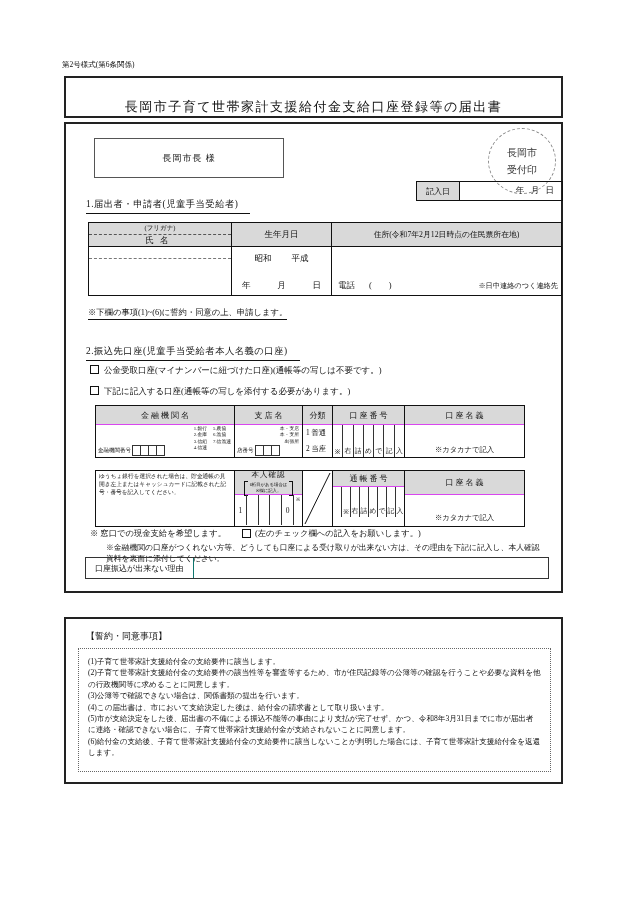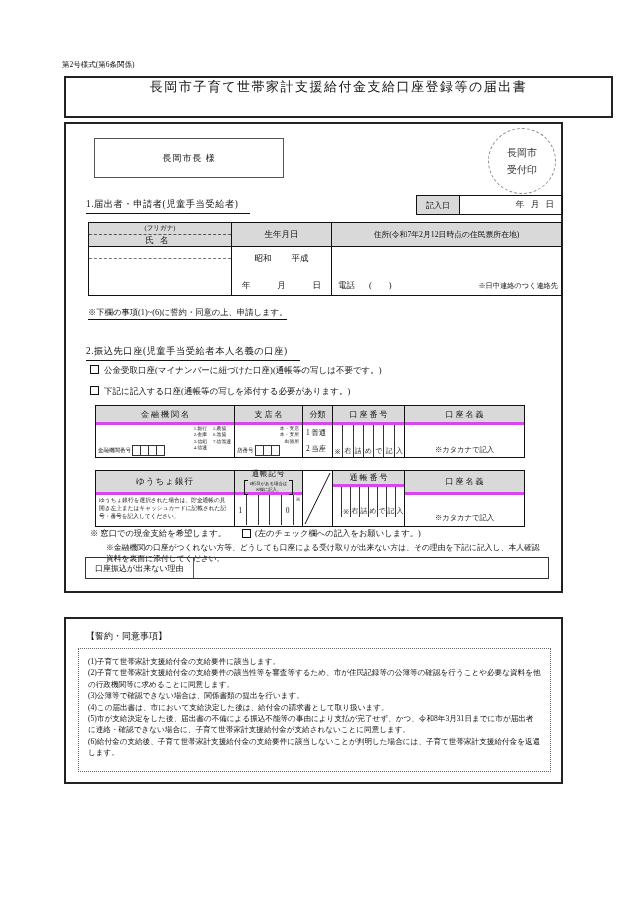--- a/index.html
+++ b/index.html
@@ -3,37 +3,37 @@
 <meta charset="utf-8">
 <style>
   html,body{margin:0;padding:0;background:#ffffff;}
   .page{position:relative;width:630px;height:902px;background:#fff;
         font-family:"Liberation Serif","DejaVu Serif",serif;color:#111;overflow:hidden;}
   .pre{white-space:pre-line;}
   .sp{white-space:pre;}
 
   .form-code{position:absolute;left:62px;top:60px;font-size:7.5px;}
 
-  .title-box{position:absolute;left:64px;top:76px;width:549px;height:42px;border:2px solid #222;
-             box-sizing:border-box;display:flex;align-items:flex-start;justify-content:center;
+  .title-box{position:absolute;left:64px;top:76px;width:499px;height:42px;border:2px solid #222;
+             box-sizing:border-box;display:flex;align-items:flex-end;justify-content:center;
              font-size:13px;letter-spacing:1.5px;}
 
   .main-box{position:absolute;left:64px;top:122px;width:499px;height:471px;border:2px solid #222;
             box-sizing:border-box;}
 
   .mayor-box{position:absolute;left:28px;top:14px;width:190px;height:40px;border:1px solid #555;
              box-sizing:border-box;display:flex;align-items:center;justify-content:center;
              font-size:9px;letter-spacing:1px;}
   .seal{position:absolute;left:422px;top:4px;width:68px;height:66px;border:1px dashed #888;
         border-radius:50%;box-sizing:border-box;display:flex;align-items:center;justify-content:center;
         text-align:center;font-size:10px;line-height:1.7;color:#333;}
 
   .sec-heading{position:absolute;font-size:9.3px;border-bottom:1px solid #111;padding:0 12px 2px 0;letter-spacing:0.5px;}
 
-  .entry-date{position:absolute;left:350px;top:71px;width:147px;height:20px;border:1px solid #111;
+  .entry-date{position:absolute;left:350px;top:57px;width:147px;height:20px;border:1px solid #111;
               box-sizing:border-box;display:flex;}
   .entry-date .lbl{width:42px;background:#d9d9d9;border-right:1px solid #111;display:flex;
                    align-items:center;justify-content:center;font-size:8px;}
   .entry-date .val{flex:1;display:flex;align-items:center;justify-content:flex-end;
                    padding-right:8px;font-size:8.5px;}
 
   .tbl1{position:absolute;left:22px;top:98px;width:474px;border:1px solid #111;box-sizing:border-box;}
   .tbl1 .hrow{display:flex;height:23px;background:#d9d9d9;border-bottom:1px solid #111;}
   .tbl1 .brow{display:flex;height:48px;}
   .t1c1{width:142px;box-sizing:border-box;}
@@ -52,21 +52,21 @@
   .phonenote{margin-left:auto;font-size:7.2px;}
 
   .note-underline{position:absolute;font-size:8.3px;border-bottom:1px solid #111;padding-bottom:1px;}
 
   .chk-row{position:absolute;display:flex;align-items:flex-start;font-size:8.5px;}
   .chkbox{width:9px;height:9px;border:1px solid #111;box-sizing:border-box;margin-right:5px;flex:0 0 auto;background:#fff;}
 
   .tbl{position:absolute;left:29px;width:430px;border:1px solid #111;box-sizing:border-box;display:flex;}
   .col{box-sizing:border-box;}
   .bl{border-left:1px solid #111;}
-  .hd{background:#d9d9d9;border-bottom:3px solid #d946ef;display:flex;align-items:center;justify-content:center;
+  .hd{background:#d9d9d9;border-bottom:1px solid #d946ef;display:flex;align-items:center;justify-content:center;
       font-size:8px;box-sizing:border-box;}
   .bd{position:relative;box-sizing:border-box;}
 
   .inst-types{position:absolute;right:3px;top:1px;display:flex;gap:6px;font-size:4.8px;line-height:1.35;}
   .coderow{position:absolute;left:2px;bottom:1px;display:flex;align-items:center;}
   .coderow .clab{font-size:5.5px;margin-right:2px;}
   .digitbox{width:9px;height:11px;border:1px solid #333;box-sizing:border-box;margin-left:-1px;background:#fff;}
   .br-types{position:absolute;right:3px;top:1px;font-size:4.8px;line-height:1.35;text-align:right;}
   .typecol{display:flex;flex-direction:column;justify-content:space-between;padding:3px 0 3px 3px;height:100%;
            box-sizing:border-box;font-size:7.3px;}
@@ -249,31 +249,28 @@
       <div class="col bl" style="width:120px;">
         <div class="hd" style="height:19px;">口 座 名 義</div>
         <div class="bd" style="height:32px;">
           <div class="holdernote">※カタカナで記入</div>
         </div>
       </div>
     </div>
 
     <div class="tbl" style="top:346px;height:57px;">
       <div class="col" style="width:138px;">
-        <div class="hd" style="height:24px;">
-          <span class="ylab">ゆうちょ銀行</span>
-        </div>
         <div class="bd" style="height:30px;">
           <div class="instr">ゆうちょ銀行を選択された場合は、貯金通帳の見開き左上またはキャッシュカードに記載された記号・番号を記入してください。</div>
         </div>
       </div>
       <div class="col bl" style="width:68px;">
         <div class="hd" style="height:24px;">
           <div class="symhead">
-            <span class="t">通帳記号</span>
+            <span class="t">本人確認</span>
             <span class="bracketrow">
               <span class="br-l"></span>
               <span class="symnote pre">6桁目がある場合は
 ※欄に記入。</span>
               <span class="br-r"></span>
             </span>
           </div>
         </div>
         <div class="bd" style="height:30px;">
           <div class="symcols">

